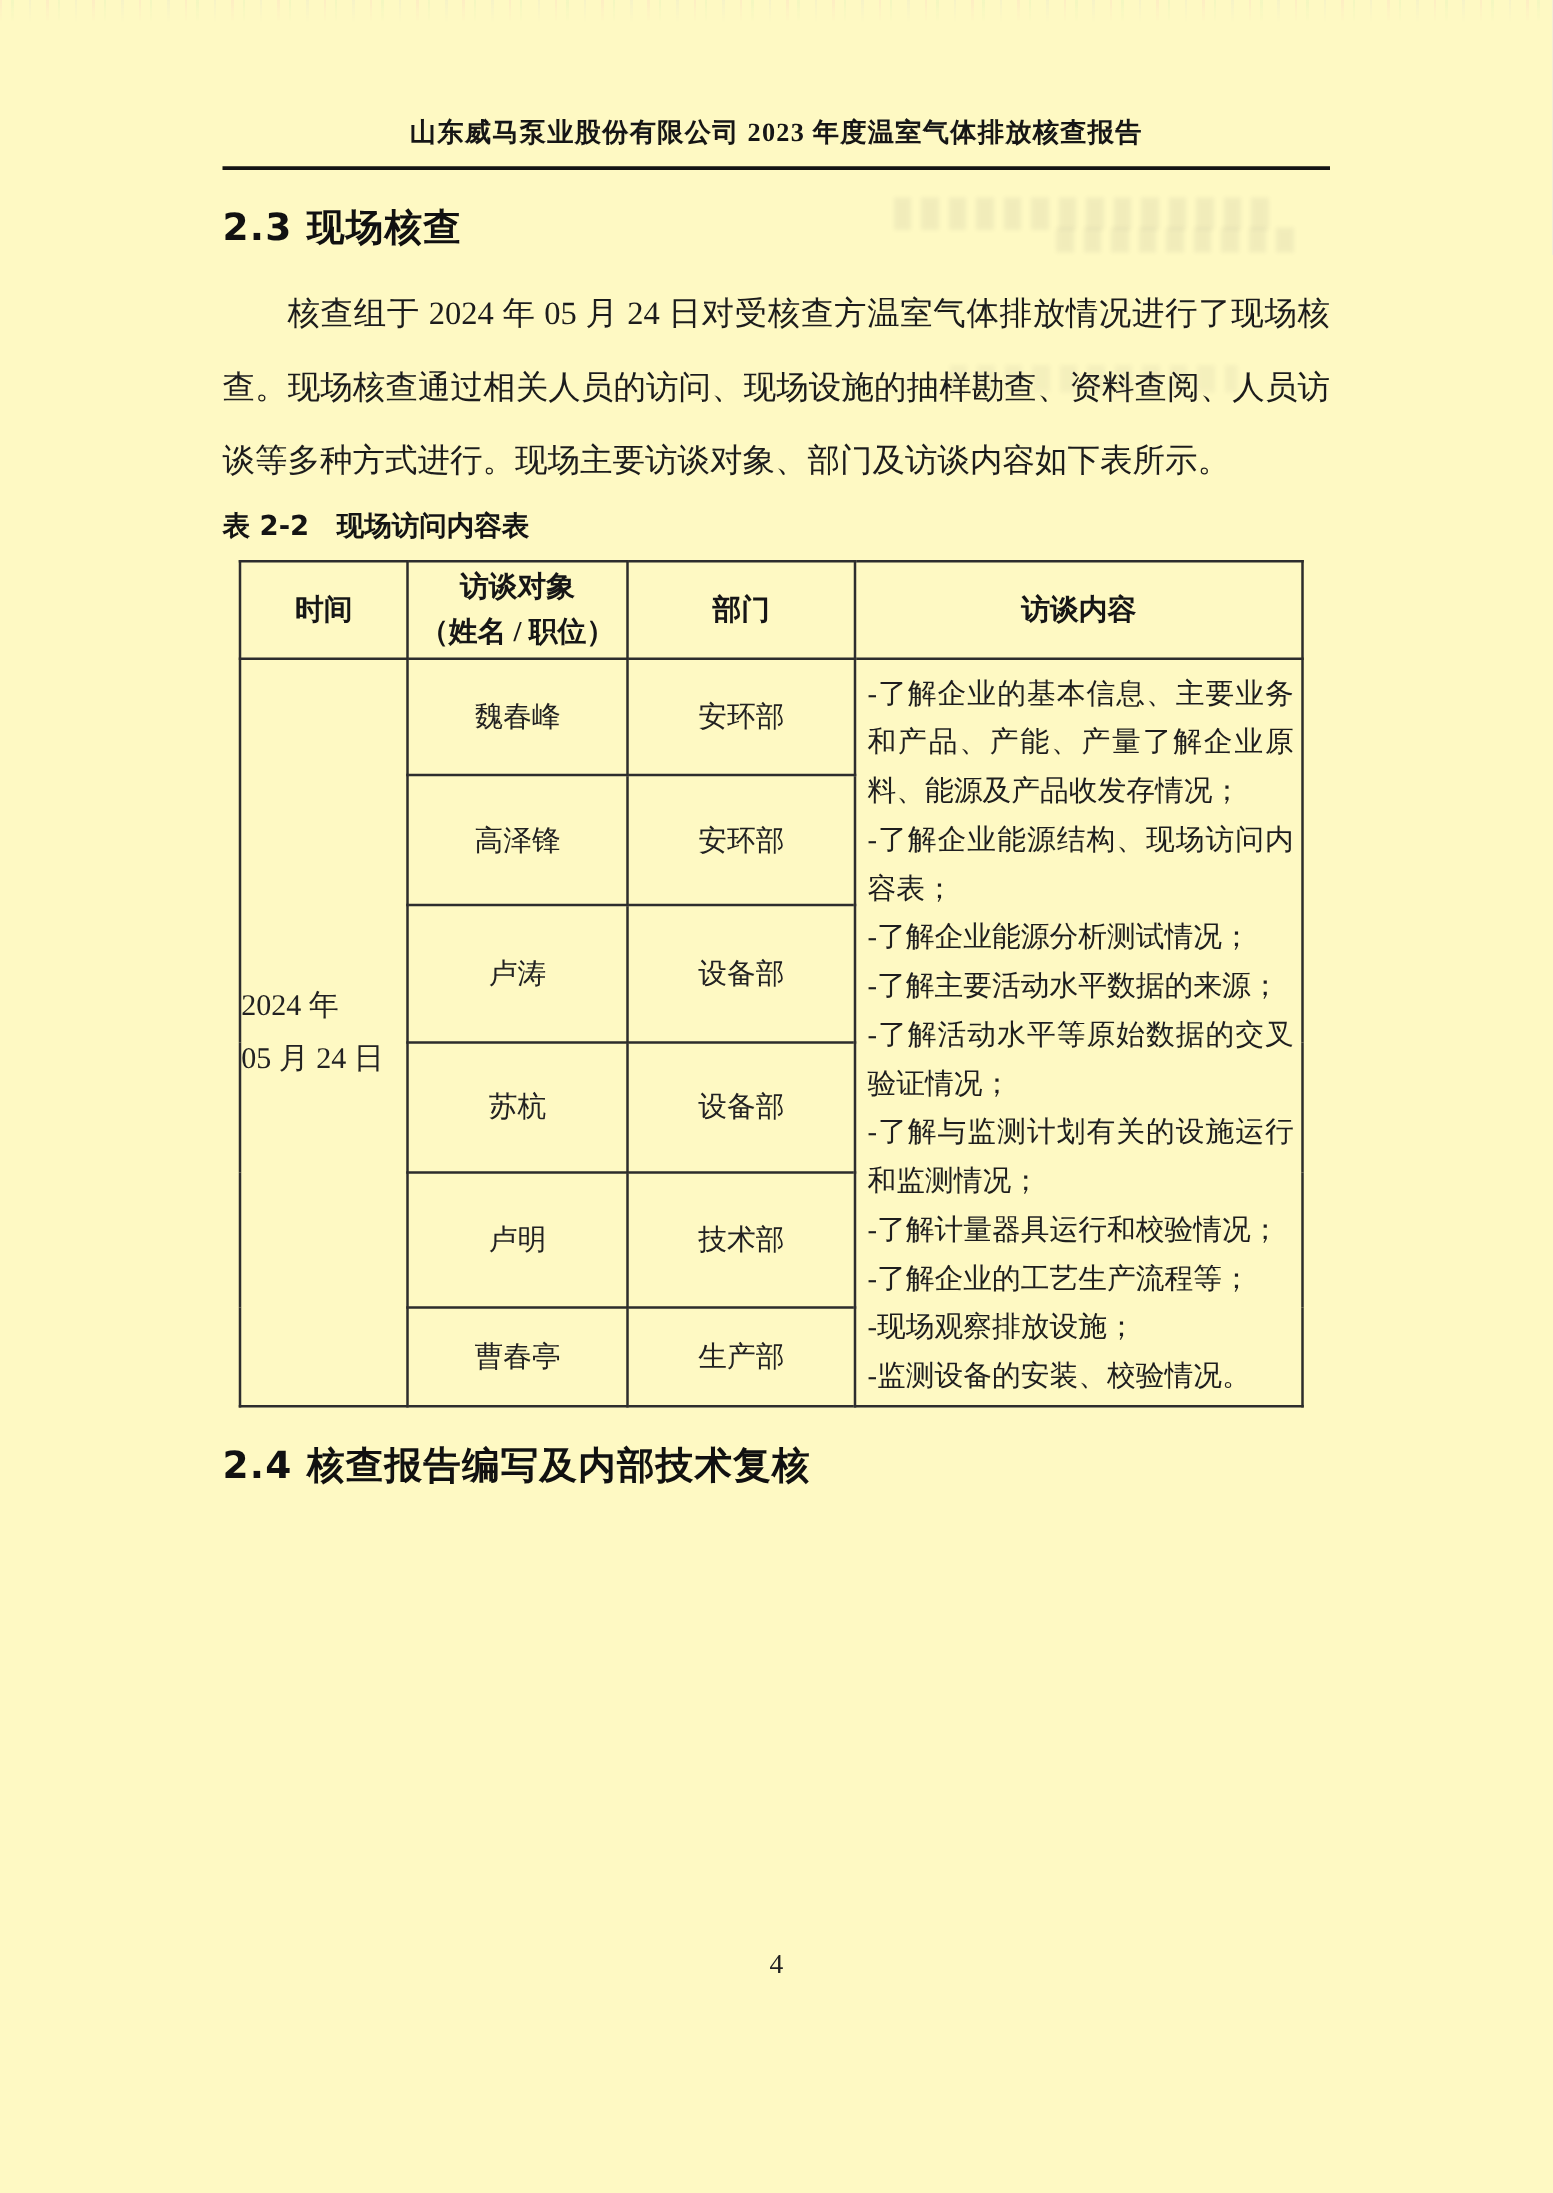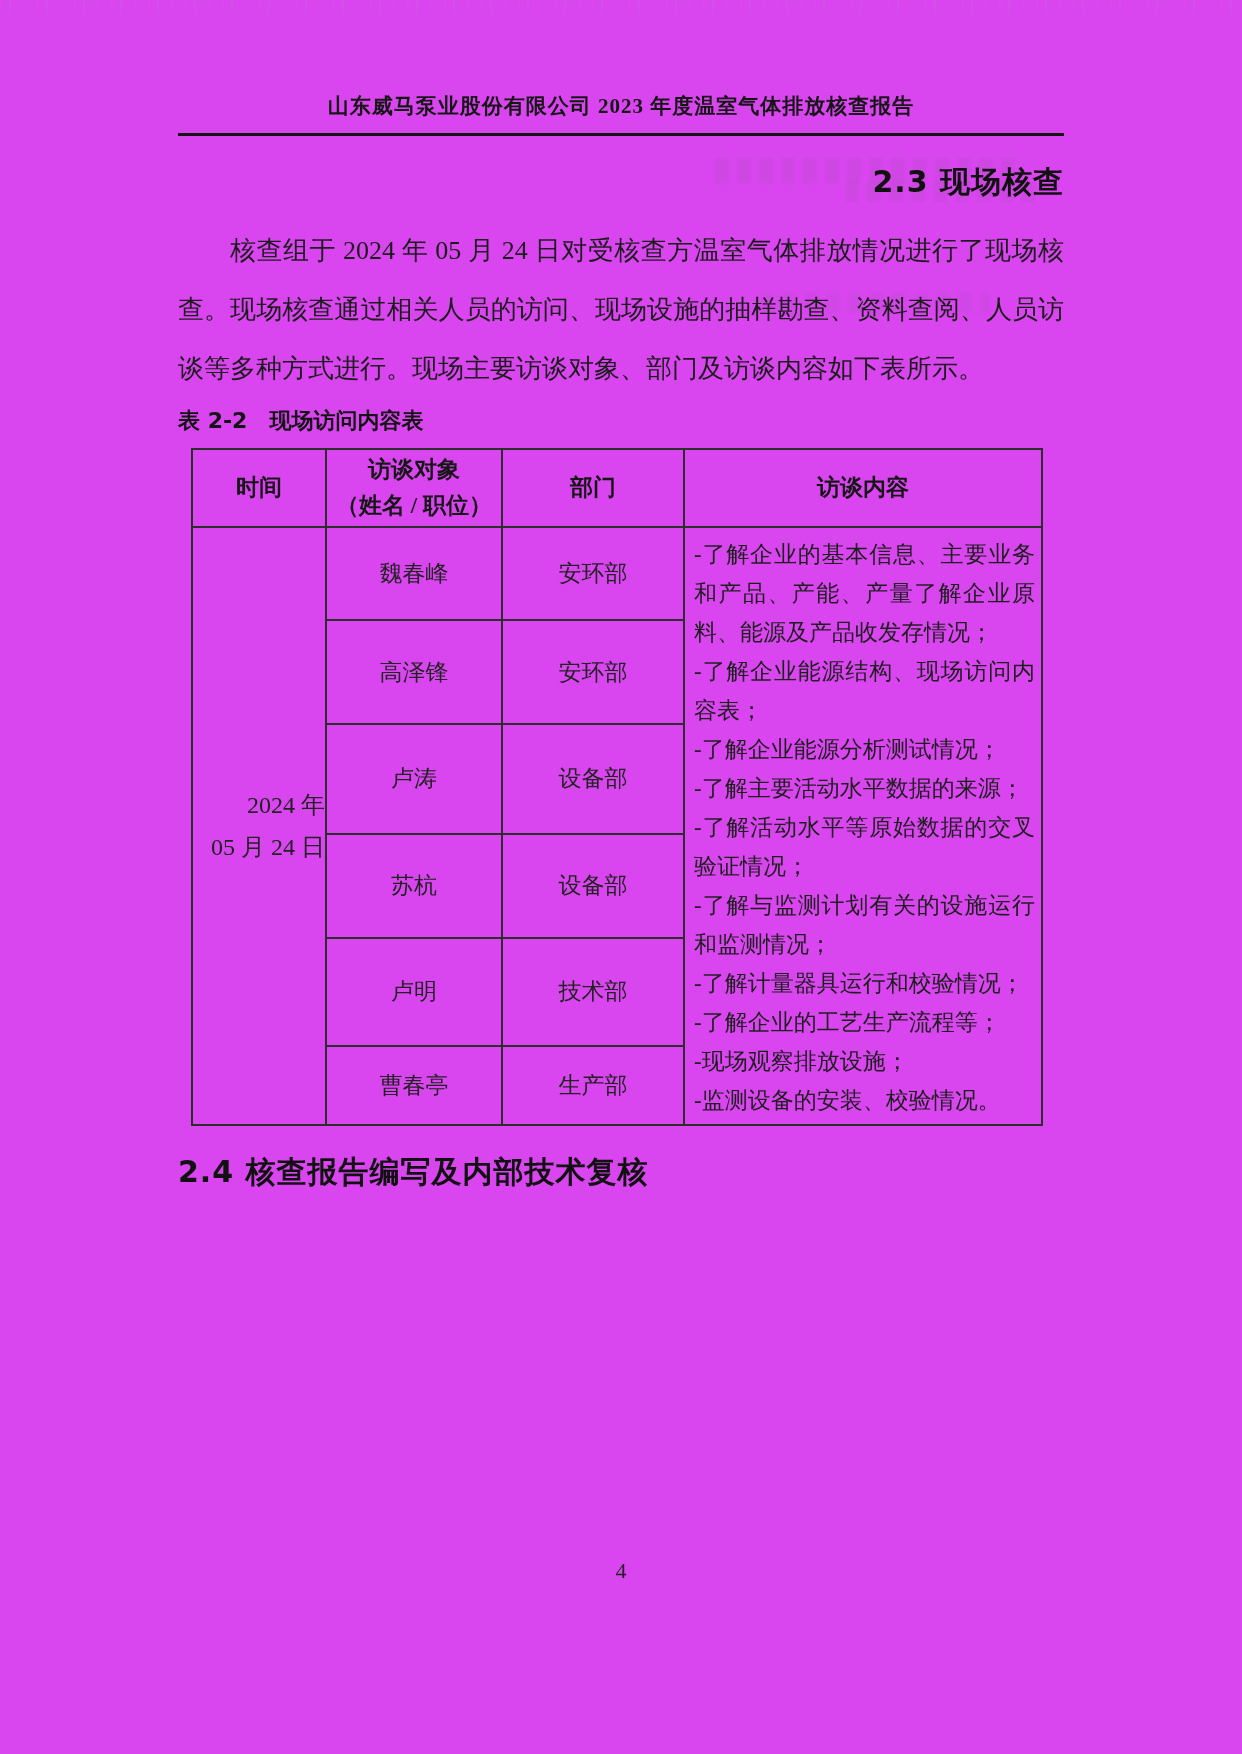--- a/index.html
+++ b/index.html
@@ -2,21 +2,21 @@
 <html><head>
 <meta charset="utf-8">
 <style>
   * { margin: 0; padding: 0; box-sizing: border-box; }
   html, body { background: #e8e8e8; }
   .page {
     position: relative;
     width: 1242px;
     height: 1754px;
     margin: 0 auto;
-    background: #d946ef;
+    background: #fef9c3;
     font-family: "Liberation Serif", "DejaVu Serif", serif;
     color: #1f1f1f;
     overflow: hidden;
   }
   
   .noise-top {
     position: absolute; top: 0; left: 0; width: 100%; height: 26px;
     background:
       repeating-linear-gradient(90deg,
         rgba(255,120,200,0.10) 0 2px, transparent 2px 9px,
@@ -48,21 +48,21 @@
     background: #141414;
   }
 
   h2.section {
     font-family: "DejaVu Sans", "Liberation Sans", sans-serif;
     font-size: 30px;
     font-weight: 700;
     color: #111;
     letter-spacing: 1px;
   }
-  h2.s23 { margin-top: 26px; text-align: right; }
+  h2.s23 { margin-top: 26px; }
   h2.s24 { margin-top: 26px; }
 
   p.body {
     margin-top: 18px;
     font-size: 26px;
     line-height: 59px;
     text-align: justify;
     text-indent: 2em;
     color: #1c1c1c;
   }
@@ -110,21 +110,21 @@
     color: #161616;
   }
   td.cell-center {
     text-align: center;
     vertical-align: middle;
     font-size: 23px;
     color: #222;
     margin-left: 48px;
   }
   td.time-cell {
-    text-align: right;
+    text-align: left;
     vertical-align: middle;
     font-size: 24px;
     line-height: 42px;
     color: #222;
   }
   td.content-cell {
     vertical-align: top;
     padding: 7px 6px 4px 9px;
     font-size: 23px;
     line-height: 39px;

